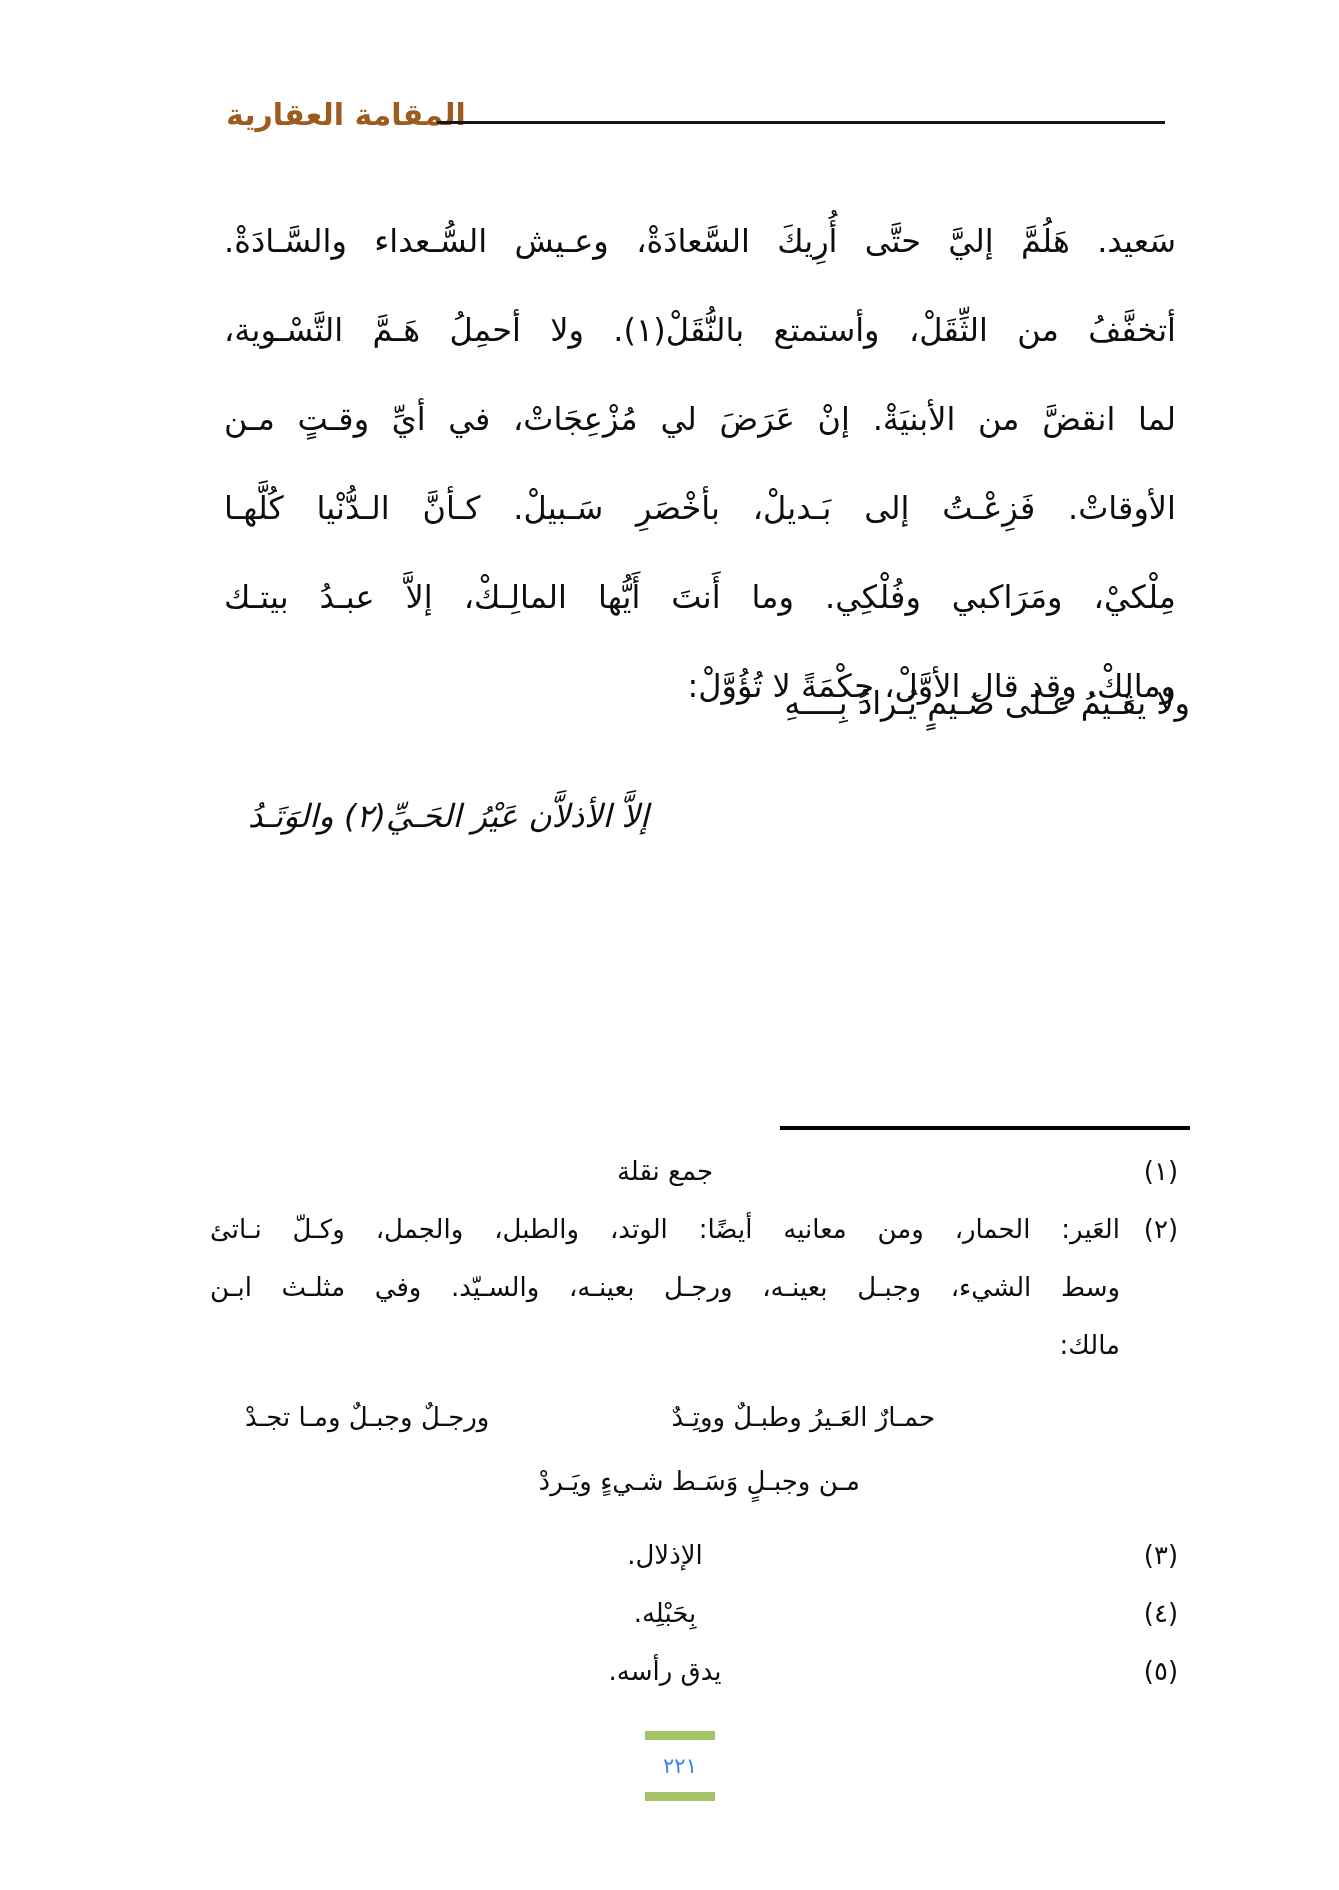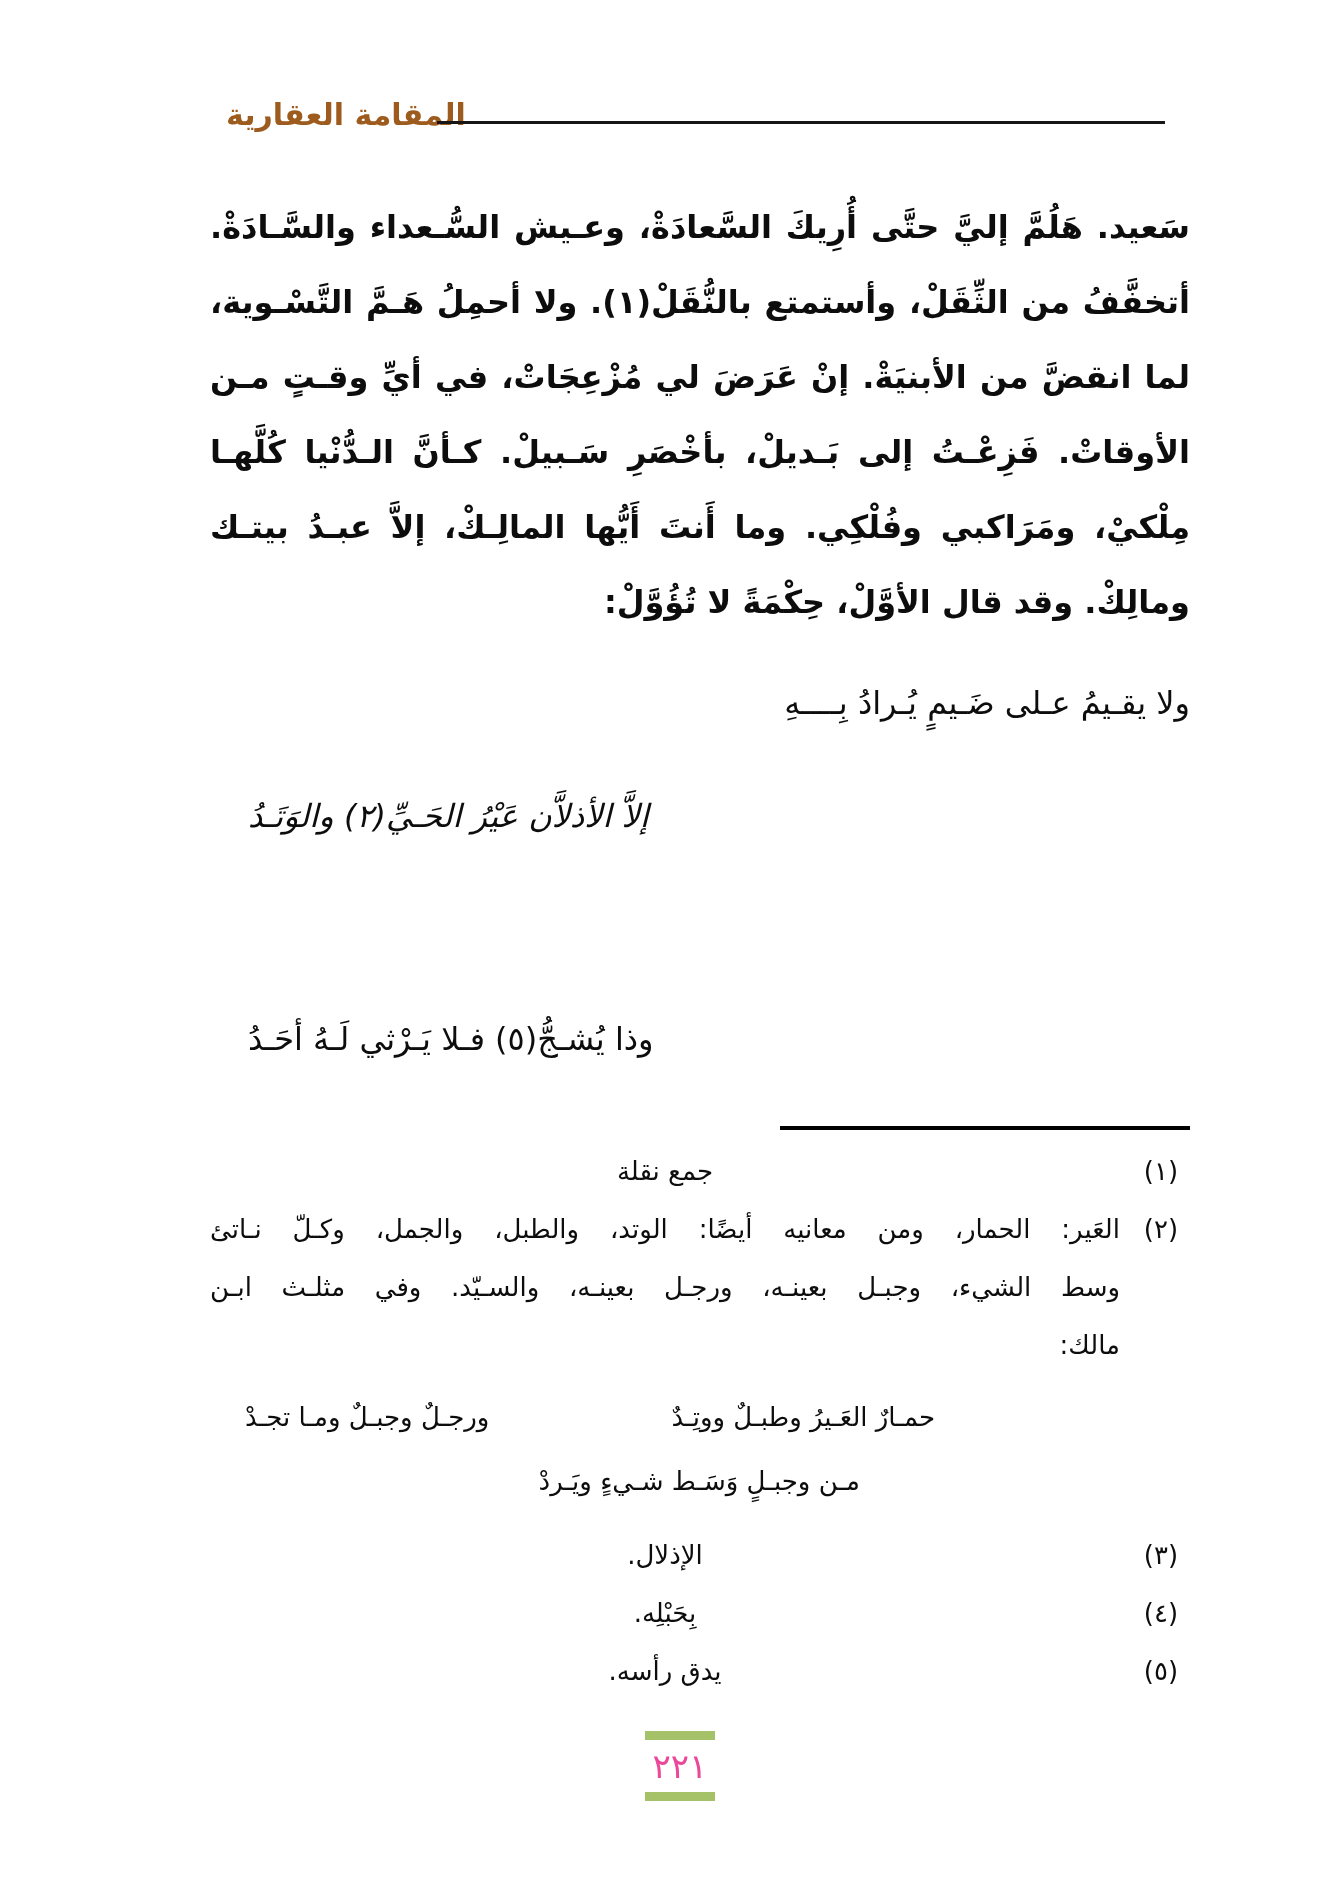--- a/index.html
+++ b/index.html
@@ -28,24 +28,23 @@
   }
   
   .main-text{
     position:absolute;
     left:210px;top:190px;width:980px;
     direction:rtl;
     font-size:32px;
     line-height:75px;
   }
   .main-text p{
-    margin:0;
+    margin:14px;
     text-align:justify;
     text-align-last:justify;
-    font-weight:bold;
   }
   .main-text p.last-line{
     text-align:right;
     text-align-last:right;
   }
   .verse{
     position:absolute;
     direction:rtl;
     font-size:32px;
     white-space:nowrap;
@@ -104,24 +103,24 @@
     position:absolute;
     left:610px;top:1731px;width:140px;
     text-align:center;
   }
   .green-bar{
     width:70px;height:9px;
     margin:0 auto;
     background:#a6c268;
   }
   .page-num{
-    font-size:34px;
+    font-size:21px;
     line-height:52px;
     direction:rtl;
-    color:#ec4899;
+    color:#3b82f6;
   }
 </style>
 </head>
 <body>
 
 <div class="page">
 
   <span class="chapter-title">المقامة العقارية</span>
   <div class="header-rule"></div>
 
@@ -129,21 +128,20 @@
     <p>سَعيد. هَلُمَّ إليَّ حتَّى أُرِيكَ السَّعادَةْ، وعـيش السُّـعداء والسَّـادَةْ.</p>
     <p>أتخفَّفُ من الثِّقَلْ، وأستمتع بالنُّقَلْ(١). ولا أحمِلُ هَـمَّ التَّسْـوية،</p>
     <p>لما انقضَّ من الأبنيَةْ. إنْ عَرَضَ لي مُزْعِجَاتْ، في أيِّ وقـتٍ مـن</p>
     <p>الأوقاتْ. فَزِعْـتُ إلى بَـديلْ، بأخْصَرِ سَـبيلْ. كـأنَّ الـدُّنْيا كُلَّهـا</p>
     <p>مِلْكيْ، ومَرَاكبي وفُلْكِي. وما أَنتَ أَيُّها المالِـكْ، إلاَّ عبـدُ بيتـك</p>
     <p class="last-line">ومالِكْ. وقد قال الأوَّلْ، حِكْمَةً لا تُؤُوَّلْ:</p>
   </div>
 
   <div class="verse v1">ولا يقـيمُ عـلى ضَـيمٍ يُـرادُ بِــــهِ</div>
   <div class="verse v2">إلاَّ الأذلاَّن عَيْرُ الحَـيِّ(٢) والوَتَـدُ</div>
-  <div class="verse v4">وذا يُشـجُّ(٥) فـلا يَـرْثي لَـهُ أحَـدُ</div>
 
   <div class="fn-sep"></div>
 
   <div class="footnotes">
 
     <div class="fn-row">
       <span class="fn-num">(١)</span>
       <span class="fn-text">جمع نقلة</span>
     </div>
 

